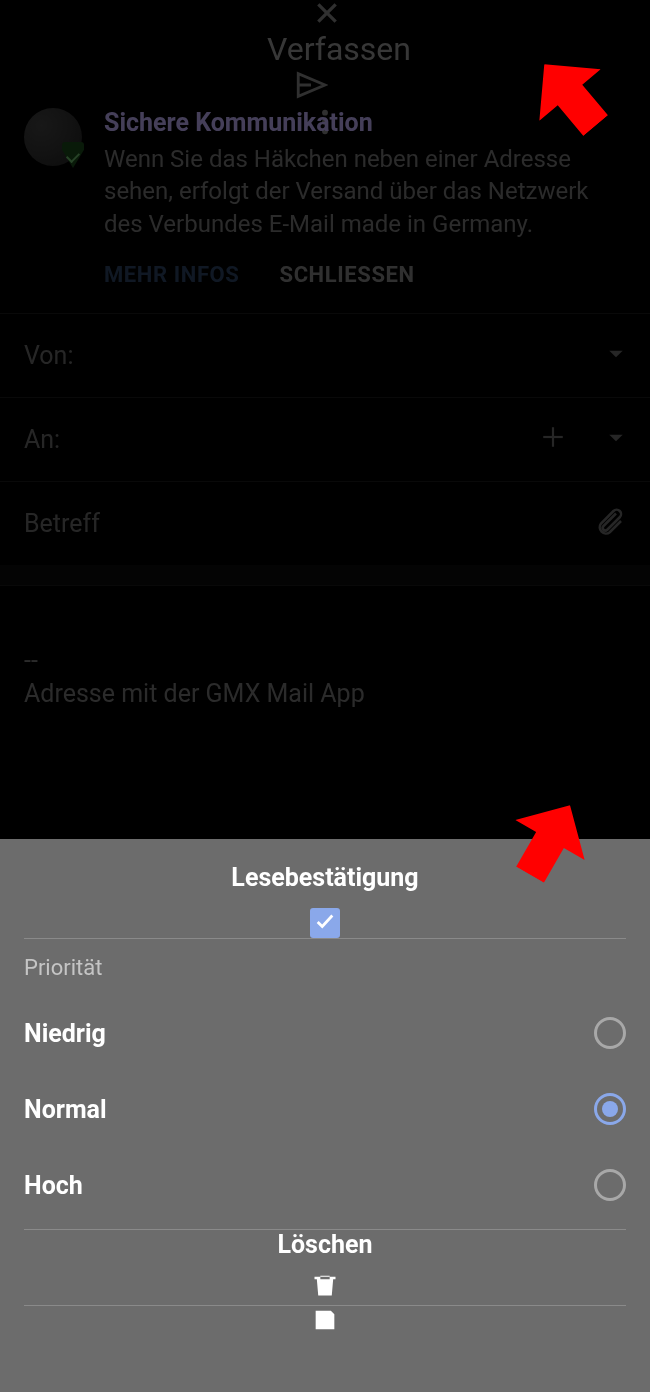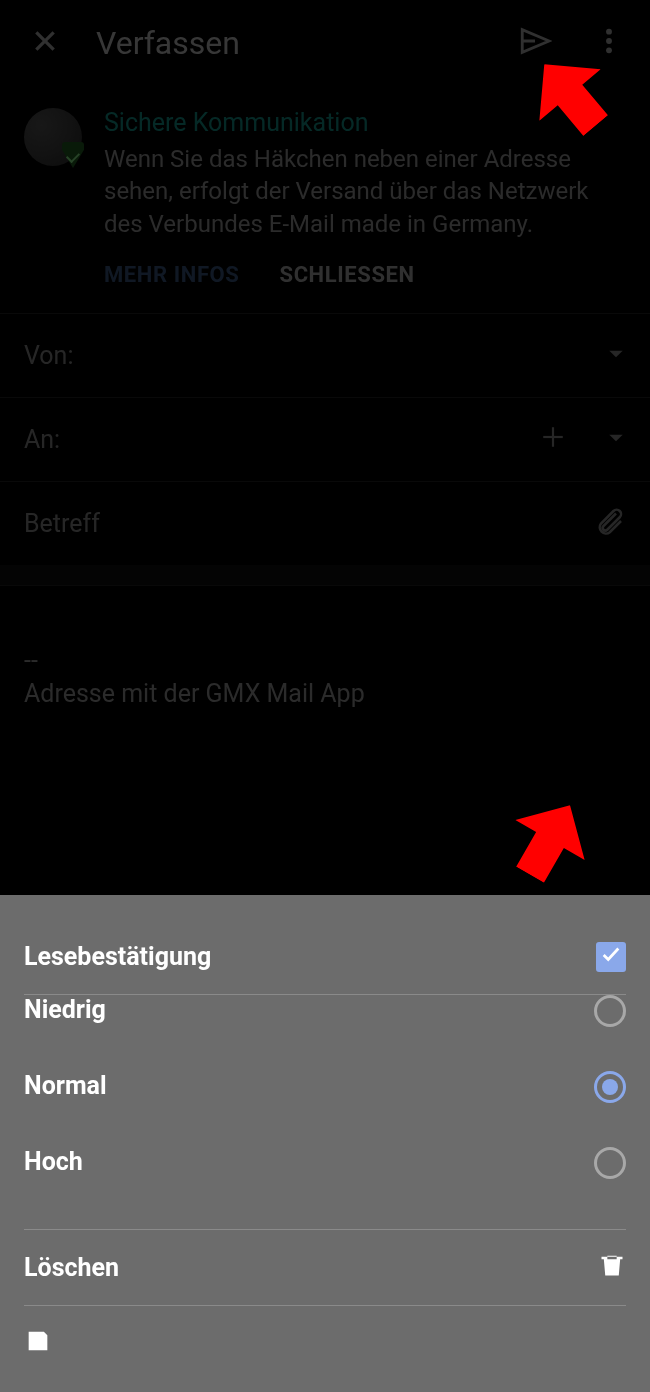--- a/index.html
+++ b/index.html
@@ -6,20 +6,21 @@
   html, body { width: 650px; height: 1392px; overflow: hidden; background: #000; }
   body { font-family: Roboto, "Helvetica Neue", Arial, sans-serif; position: relative; }
   .compose {
     position: relative; width: 100%; color: #8c8c8c;
   }
 
   
   .appbar {
     display: flex; align-items: center; height: 86px; padding: 0 18px;
     color: #a0a0a0;
+    flex-direction: column;
   }
   .appbar .title { flex: 1; font-size: 32px; font-weight: 400; margin-left: 28px; color: #9e9e9e; }
   .icon-btn { width: 46px; height: 46px; display:flex; align-items:center; justify-content:center; }
   .icon-btn svg { width: 32px; height: 32px; fill: #8a8a8a; }
   .more-btn svg circle { fill: #8a8a8a; }
   .appbar .close svg { width: 26px; height: 26px; stroke:#8a8a8a; stroke-width:3; }
   .appbar .send svg { width:34px; height:34px; }
   .appbar .send { margin-right: 28px;}
   .appbar .close { margin-left: 4px; }
 
@@ -36,21 +37,21 @@
     content:""; position:absolute; right:-2px; bottom:-2px; width:22px; height:26px;
     background:#1b4a1b; clip-path: polygon(50% 100%, 0 30%, 0 0, 100% 0, 100% 30%);
     border-radius:3px;
   }
   .avatar .tick{
     position:absolute; right:3px; bottom:6px; width:12px; height:8px; z-index:2;
     border-left:2px solid #6fbf6f; border-bottom:2px solid #6fbf6f;
     transform: rotate(-45deg);
   }
   .info-text { flex:1; }
-  .info-title { color:#0f766e; font-size:25px; font-weight:400; margin-bottom:6px;}
+  .info-title { color:#c4b5fd; font-size:25px; font-weight:700; margin-bottom:6px;}
   .info-body { color:#7a7a7a; font-size:24px; line-height:1.35;}
   .info-actions { display:flex; gap:40px; padding: 22px 0 16px 0; }
   .info-link { font-size:22px; font-weight:700; letter-spacing:.6px; color:#2d4566;text-align:center; }
   .info-close { font-size:22px; font-weight:700; letter-spacing:.6px; color:#8a8a8a; }
 
   
   .field {
     display:flex; align-items:center; min-height:84px;
     padding: 0 24px; border-top:1px solid #1a1a1a; color:#6e6e6e; font-size:25px;
   }
@@ -70,35 +71,36 @@
   .dim { filter: brightness(0.35); }
 
   
   .sheet {
     position:absolute; left:0; right:0; bottom:0; background:#6c6c6c;
     color:#fff; padding: 24px 24px 10px 24px; z-index:5;
   }
   .opt-row{
     display:flex; align-items:center; min-height:76px; border-bottom:1px solid #8a8a8a;
     font-size:25px;
+    flex-direction:column;
   }
   .opt-row:last-child{border-bottom:none;}
   .opt-row .txt{flex:1;}
   .opt-sub { font-size:22px; color:#c5c5c5; min-height:56px; display:flex; align-items:center; border-bottom:none;}
   .opt-row.bold .txt{font-weight:700;}
   .checkbox{
     width:30px; height:30px; background:#8aa8ea; display:flex; align-items:center; justify-content:center; border-radius:3px;
   }
   .checkbox svg{width:22px;height:22px; stroke:#fff; stroke-width:3; fill:none;}
   .radio{ width:32px; height:32px; border-radius:50%; border:3px solid #a8a8a8; display:flex;align-items:center;justify-content:center;}
   .radio.sel{ border-color:#8aa8ea;}
   .radio.sel::after{content:"";width:16px;height:16px;border-radius:50%;background:#8aa8ea;}
   .act-icon svg{width:28px;height:28px;fill:#fff;}
   .opt-row.priority-group{display:block; border-bottom:1px solid #8a8a8a; padding-bottom:6px;}
-  .pri-item{display:flex;min-height:76px;font-size:25px; font-weight:700;gap:23px;}
+  .pri-item{display:flex;align-items:center;min-height:76px;font-size:25px; font-weight:700;gap:23px;}
   .pri-item .txt{flex:1;}
 
   
   .arrow {
     position:absolute; z-index:20; width:80px; height:80px;
   }
   .arrow svg{ width:100%; height:100%; }
 </style>
 </head>
 <body>
@@ -200,20 +202,21 @@
     <span class="checkbox">
       <span>
         <svg viewBox="0 0 24 24">
             <polyline points="4,13 9,18 20,6"></polyline>
           </svg>
       </span>
     </span>
   </div>
 
   <div class="opt-row priority-group">
+    <div class="opt-sub">Priorität</div>
 
     <div class="pri-item">
       <span class="txt">Niedrig</span>
       <span class="radio"></span>
     </div>
     <div class="pri-item">
       <span class="txt">Normal</span>
       <span class="radio sel"></span>
     </div>
     <div class="pri-item">

